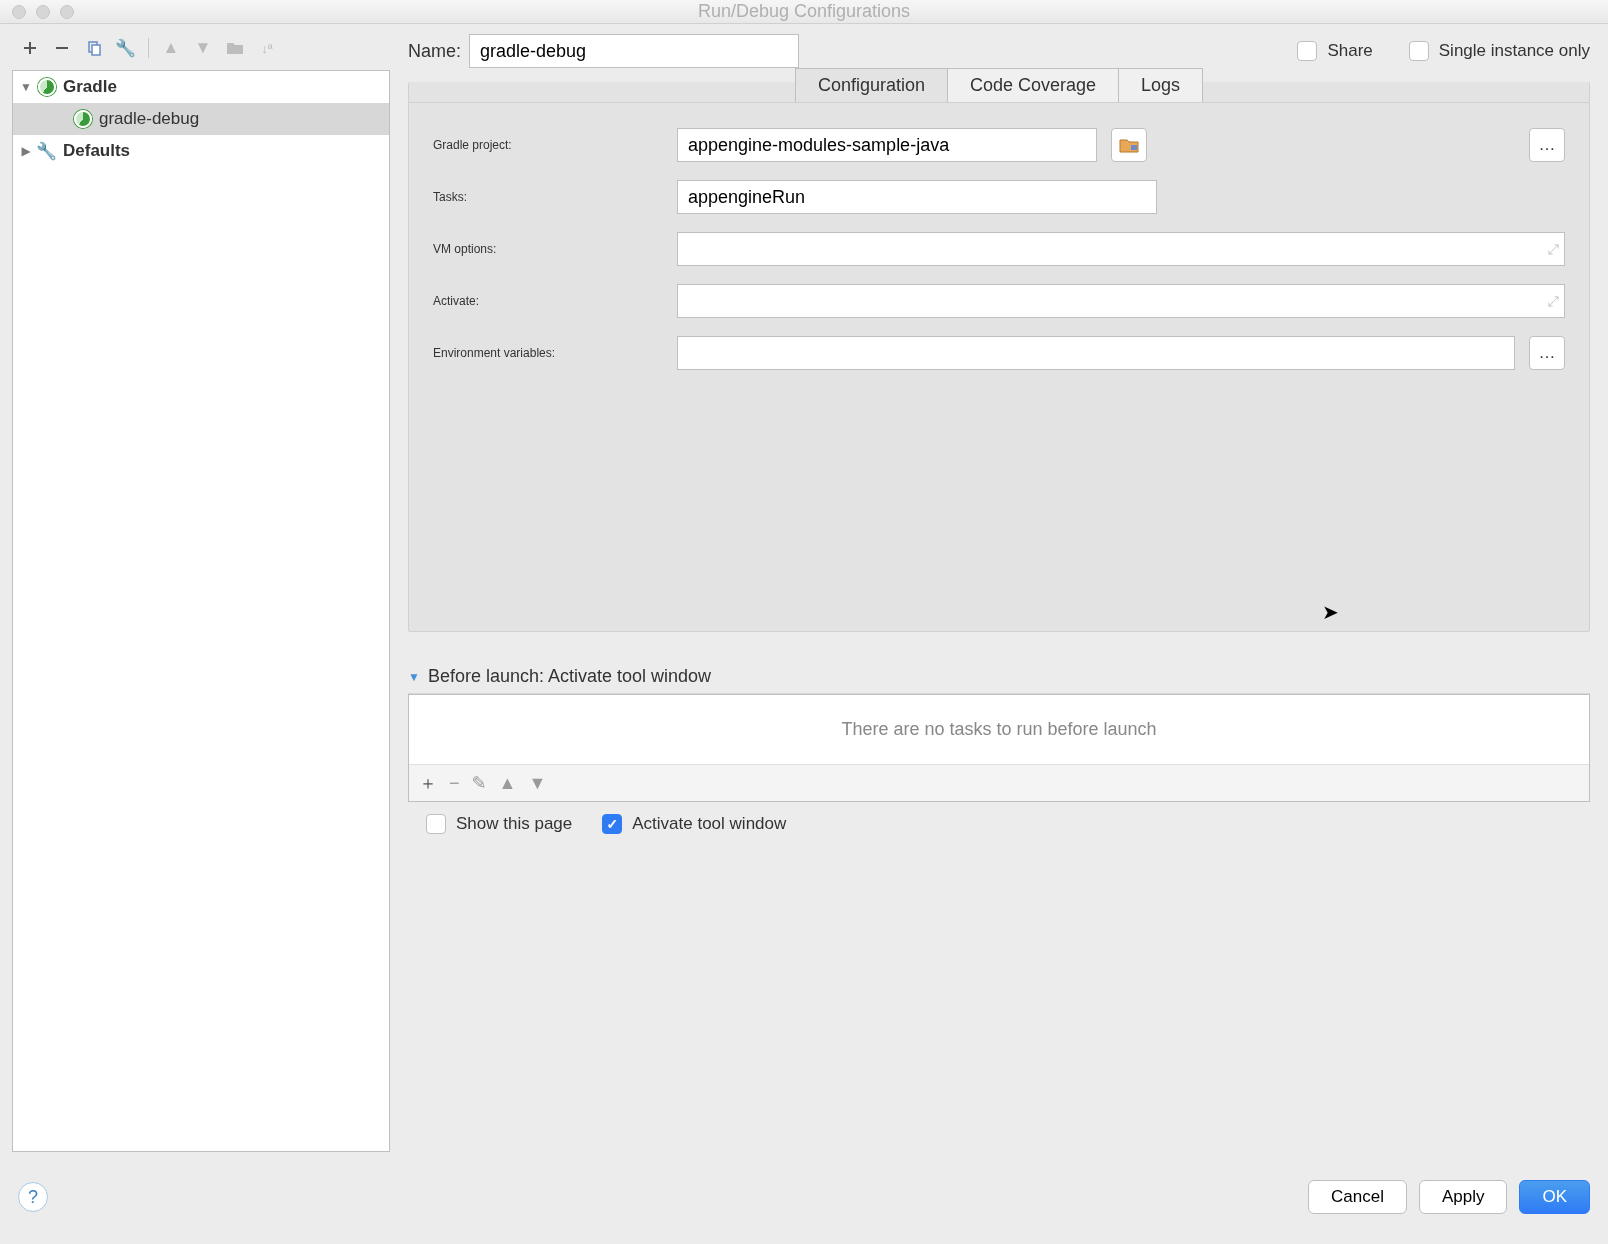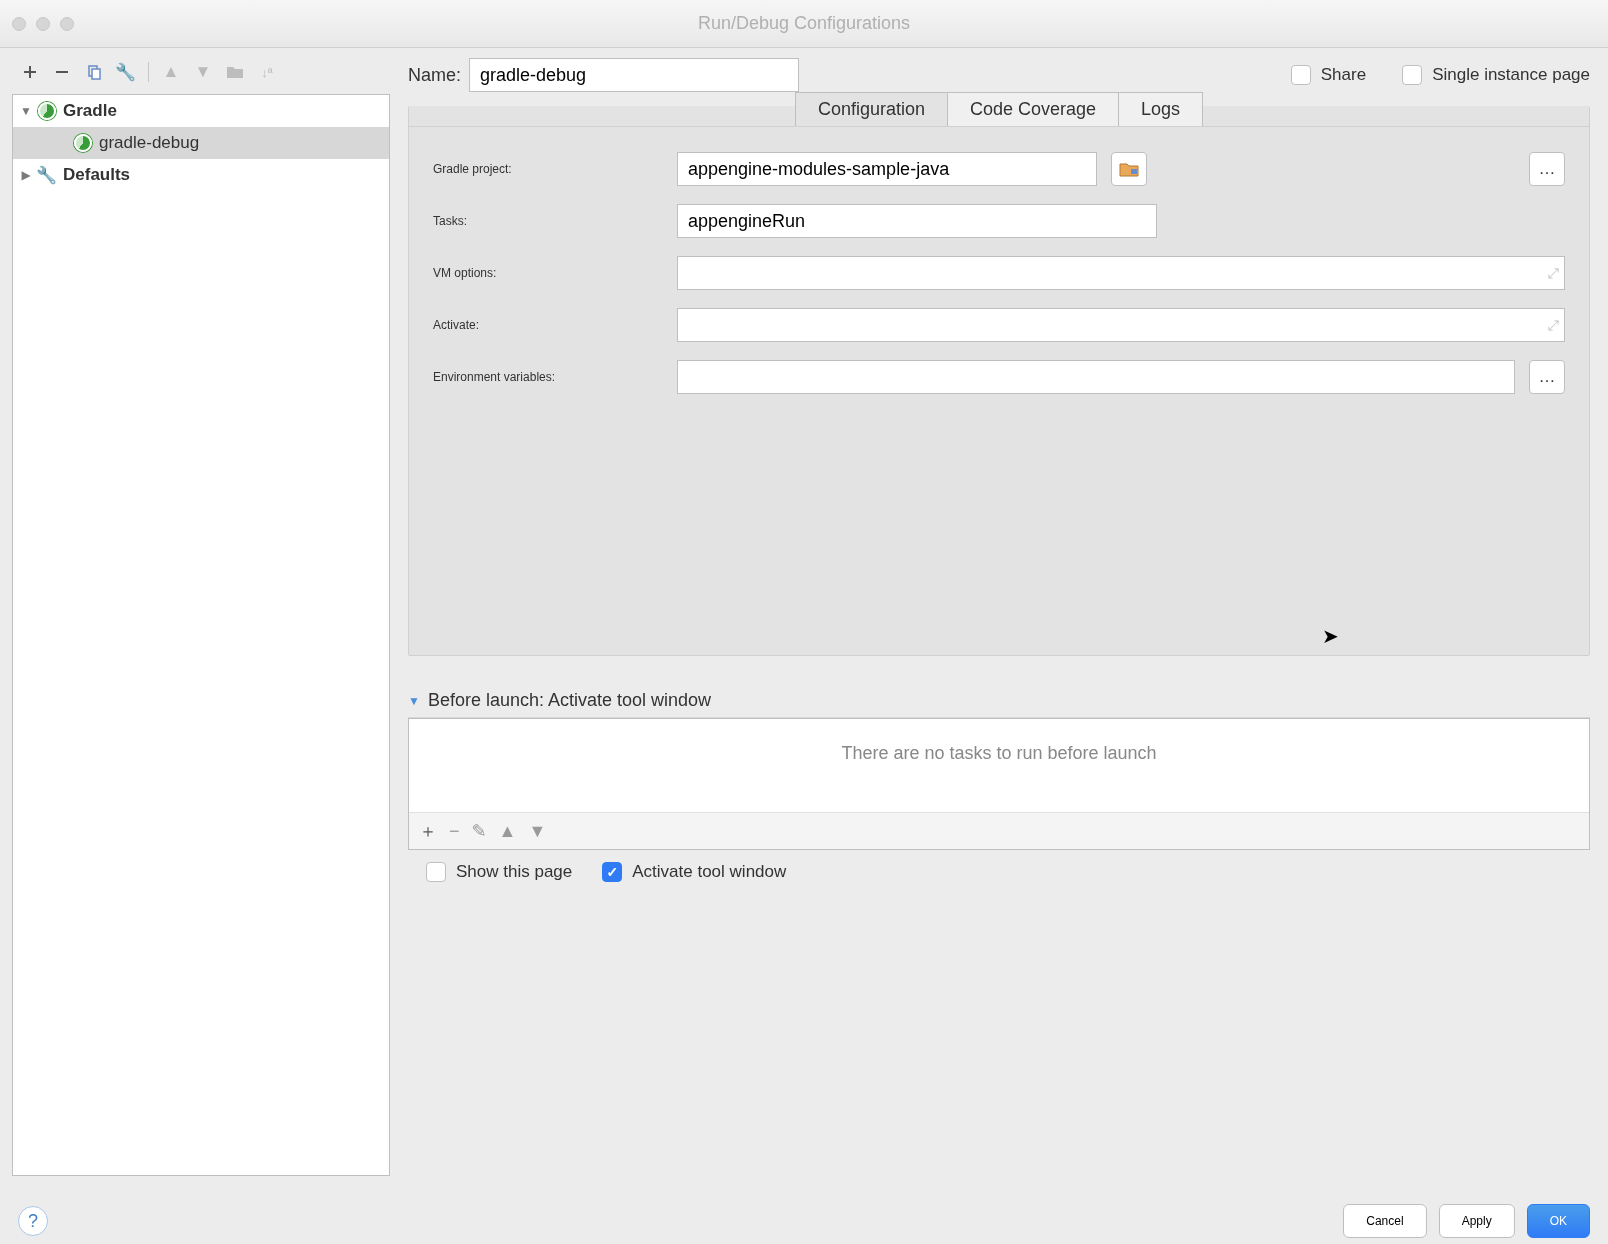--- a/index.html
+++ b/index.html
@@ -6,21 +6,21 @@
 body {
   font-family: -apple-system, "Helvetica Neue", Arial, sans-serif;
   background: #ececec;
   width: 1608px;
   height: 1244px;
   overflow: hidden;
   font-size: 17px;
   color: #333;
 }
 .titlebar {
-  height: 48px;
+  height: 24px;
   background: linear-gradient(#f6f6f6, #e8e8e8);
   border-bottom: 1px solid #d0d0d0;
   display: flex;
   align-items: center;
   padding: 0 12px;
   position: relative;
 }
 .traffic-lights { display: flex; gap: 10px; }
 .traffic-light {
   width: 14px; height: 14px; border-radius: 50%;
@@ -118,21 +118,21 @@
 .before-launch {
   margin-top: 14px; display: flex; flex-direction: column; gap: 0;
 }
 .bl-header {
   display: flex; align-items: center; gap: 8px; font-size: 18px;
   padding: 6px 0; border-bottom: 1px solid #d8d8d8;
 }
 .bl-arrow { color: #4a90d9; font-size: 12px; }
 .bl-box {
   border: 1px solid #bfbfbf; background: #fff;
-  display: flex; flex-direction: column; gap: 24px;
+  display: flex; flex-direction: column;
 }
 .bl-empty {
   text-align: center; color: #888; font-size: 18px;
   padding: 24px 0;
 }
 .bl-toolbar {
   display: flex; align-items: center; gap: 12px;
   padding: 6px 10px; border-top: 1px solid #e0e0e0; background: #f4f4f4;
 }
 .bl-tool { color: #9a9a9a; font-size: 18px; cursor: pointer; }
@@ -143,21 +143,21 @@
   gap: 12px;
 }
 .help-btn {
   width: 30px; height: 30px; border: 1.5px solid #a8c8e8; border-radius: 50%;
   color: #3b7fbf; display: flex; align-items: center; justify-content: center;
   font-size: 18px; cursor: pointer; background: #fff;
 }
 .footer-spacer { flex: 1; }
 .btn {
   height: 34px; padding: 0 22px; border: 1px solid #bfbfbf; border-radius: 6px;
-  background: #fff; font-size: 12px; cursor: pointer;
+  background: #fff; font-size: 17px; cursor: pointer;
 }
 .btn.primary {
   background: linear-gradient(#4a9eec, #2f7bf6); color: #fff; border-color: #2f7bf6;
 }
 .gradle-icon {
   width: 18px; height: 18px; border-radius: 50%;
   background: conic-gradient(#3a9b3a 0 60%, #c8e8c8 0 100%);
   border: 2px solid #fff; box-shadow: 0 0 0 1px #3a9b3a;
 }
 .wrench-icon { color: #d28a2c; font-size: 17px; }
@@ -237,21 +237,21 @@
       <span class="name-label">Name:</span>
       <input class="name-input" type="text" value="gradle-debug" style="">
       <span class="spacer"></span>
       <label class="chk-group">
         <span class="chk"></span>
         <span>Share</span>
       </label>
       <span style="width:20px"></span>
       <label class="chk-group">
         <span class="chk"></span>
-        <span>Single instance page</span>
+        <span>Single instance only</span>
       </label>
     </div>
 
     <div class="panel" style="position:relative;height:550px">
       <div class="tabs-row">
         <div class="tabs">
           <div class="tab active">Configuration</div>
           <div class="tab">Code Coverage</div>
           <div class="tab">Logs</div>
         </div>

